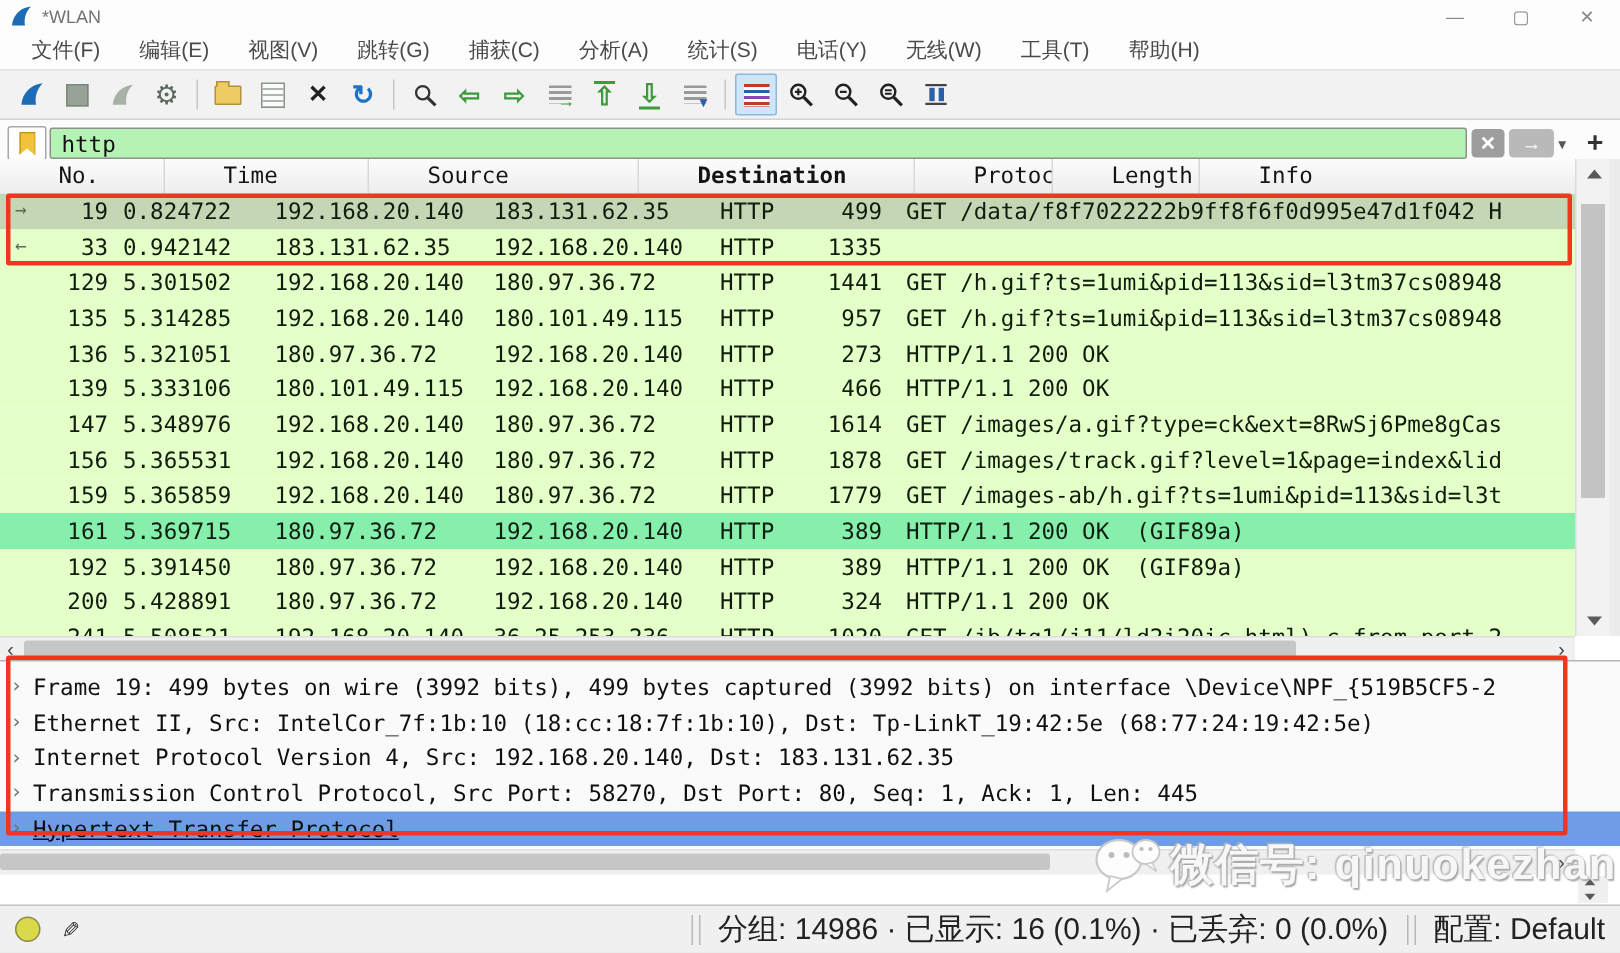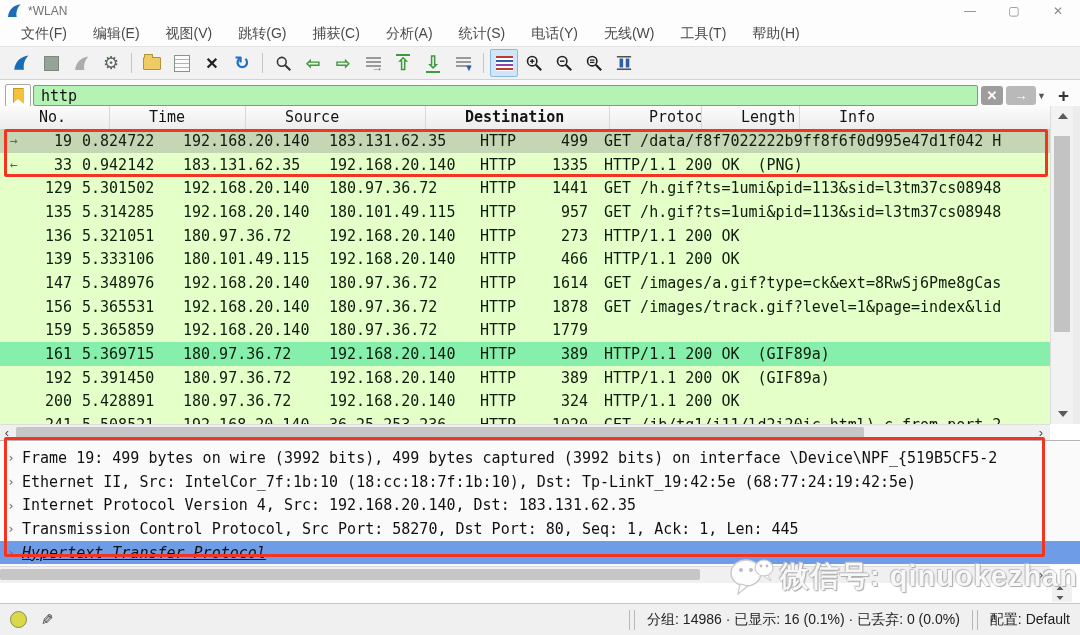--- a/index.html
+++ b/index.html
@@ -90,31 +90,31 @@
   .spinner .tri-up{transform:scale(0.7);top:1px;}
   .spinner .tri-down{transform:scale(0.7);bottom:1px;}
 
   
   .detail{position:absolute;top:440px;left:0;width:1080px;height:125px;background:#fafafa;
           border-top:1px solid #b5b5b5;padding-top:5px;box-sizing:border-box;}
   .detail-line{height:23.7px;display:flex;align-items:center;
                font-family:"DejaVu Sans Mono",monospace;font-size:15px;color:#101010;white-space:pre;}
   .expander{width:22px;text-align:center;color:#707070;font-size:13px;flex:none;}
   .detail-line.selected{background:#6f9ce6;}
-  .detail-line.selected .dl-text{text-decoration:underline;font-style:italic;}
+  .detail-line.selected .dl-text{text-decoration:underline;}
 
   
   .statusbar{position:absolute;top:603px;left:0;width:1080px;height:32px;background:#f0f0f0;
              border-top:1px solid #c6c6c6;display:flex;align-items:center;box-sizing:border-box;}
   .expert-dot{width:15px;height:15px;border-radius:50%;background:#d9d94a;border:1px solid #8a8a4a;margin-left:10px;}
   .pencil-icon{font-size:15px;color:#333;margin-left:14px;transform:scaleX(-1);}
   .sb-left-text{font-family:"DejaVu Sans Mono",monospace;font-size:14px;color:#222;margin-left:28px;}
   .sb-right{margin-left:auto;display:flex;align-items:center;height:100%;}
   .sb-sep{width:1px;height:20px;background:#b8b8b8;margin:0 2px;}
-  .sb-stats,.sb-profile{font-size:14px;color:#222;padding:0 10px;white-space:nowrap;}
+  .sb-stats,.sb-profile{font-size:20px;color:#222;padding:0 10px;white-space:nowrap;}
 
   
   .anno{position:absolute;border:3px solid #f23420;border-radius:2px;pointer-events:none;z-index:6;box-sizing:border-box;}
   .anno-rows{left:4px;top:129px;width:1044px;height:48px;}
   .anno-detail{left:4px;top:437px;width:1041px;height:120px;}
   .watermark{position:absolute;left:728px;top:556px;display:flex;align-items:center;z-index:9;pointer-events:none;}
   .wm-text{font-size:29px;font-weight:bold;color:rgba(255,255,255,0.92);
            text-shadow:0 0 1px #9a9a9a,1px 1px 1px #ababab,-1px -1px 1px #c0c0c0;letter-spacing:1px;}
   .wm-icon{margin-right:6px;}
 </style>
@@ -278,21 +278,20 @@
         <span class="pc pc-info">GET /data/f8f7022222b9ff8f6f0d995e47d1f042 H</span>
       </div>
       <div class="pkt-row">
         <span class="pc pc-marker">←</span>
         <span class="pc pc-no">33</span>
         <span class="pc pc-time">0.942142</span>
         <span class="pc pc-src">183.131.62.35</span>
         <span class="pc pc-dst">192.168.20.140</span>
         <span class="pc pc-proto">HTTP</span>
         <span class="pc pc-len">1335</span>
-        <span class="pc pc-info">HTTP/1.1 200 OK  (PNG)</span>
       </div>
       <div class="pkt-row">
         <span class="pc pc-marker"></span>
         <span class="pc pc-no">129</span>
         <span class="pc pc-time">5.301502</span>
         <span class="pc pc-src">192.168.20.140</span>
         <span class="pc pc-dst">180.97.36.72</span>
         <span class="pc pc-proto">HTTP</span>
         <span class="pc pc-len">1441</span>
         <span class="pc pc-info">GET /h.gif?ts=1umi&amp;pid=113&amp;sid=l3tm37cs08948</span>
@@ -348,20 +347,21 @@
         <span class="pc pc-info">GET /images/track.gif?level=1&amp;page=index&amp;lid</span>
       </div>
       <div class="pkt-row">
         <span class="pc pc-marker"></span>
         <span class="pc pc-no">159</span>
         <span class="pc pc-time">5.365859</span>
         <span class="pc pc-src">192.168.20.140</span>
         <span class="pc pc-dst">180.97.36.72</span>
         <span class="pc pc-proto">HTTP</span>
         <span class="pc pc-len">1779</span>
+        <span class="pc pc-info">GET /images-ab/h.gif?ts=1umi&amp;pid=113&amp;sid=l3t</span>
       </div>
       <div class="pkt-row teal">
         <span class="pc pc-marker"></span>
         <span class="pc pc-no">161</span>
         <span class="pc pc-time">5.369715</span>
         <span class="pc pc-src">180.97.36.72</span>
         <span class="pc pc-dst">192.168.20.140</span>
         <span class="pc pc-proto">HTTP</span>
         <span class="pc pc-len">389</span>
         <span class="pc pc-info">HTTP/1.1 200 OK  (GIF89a)</span>

